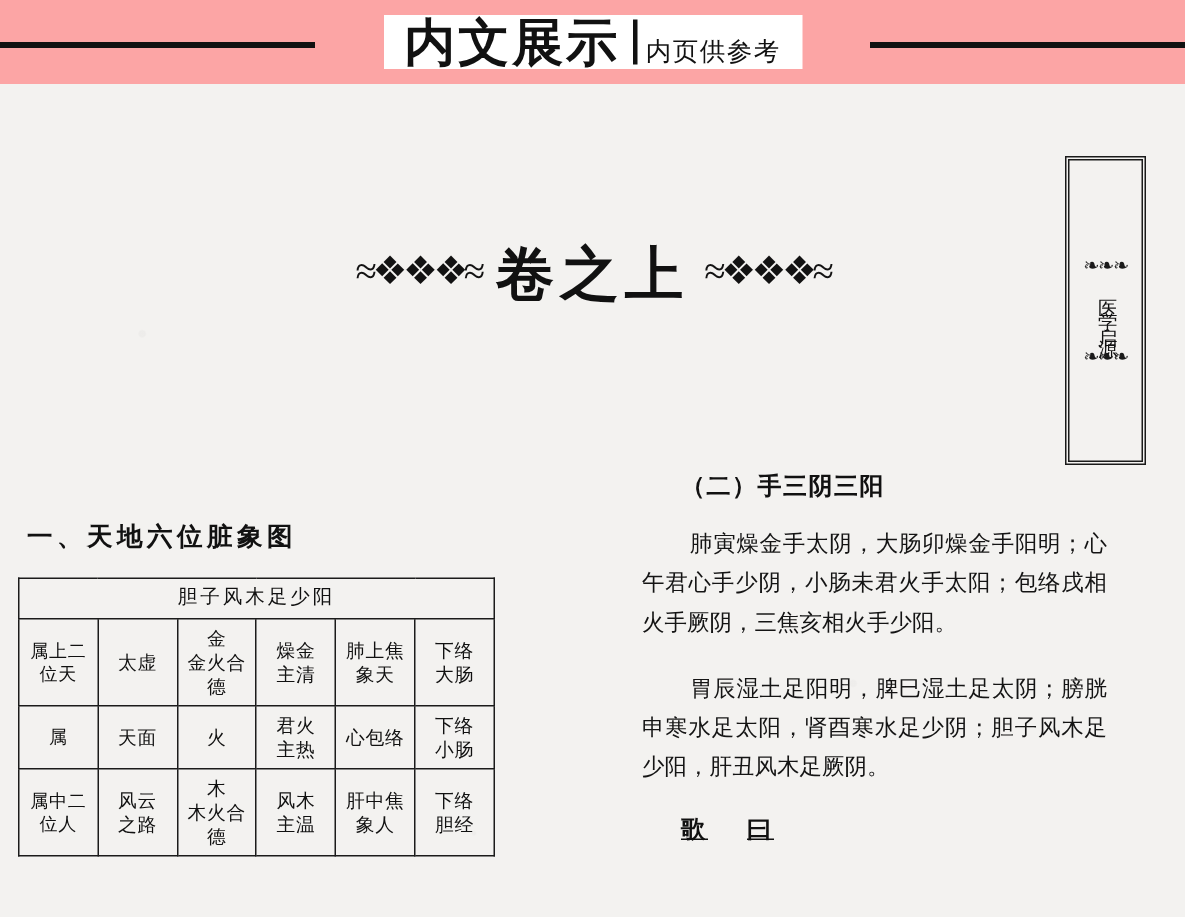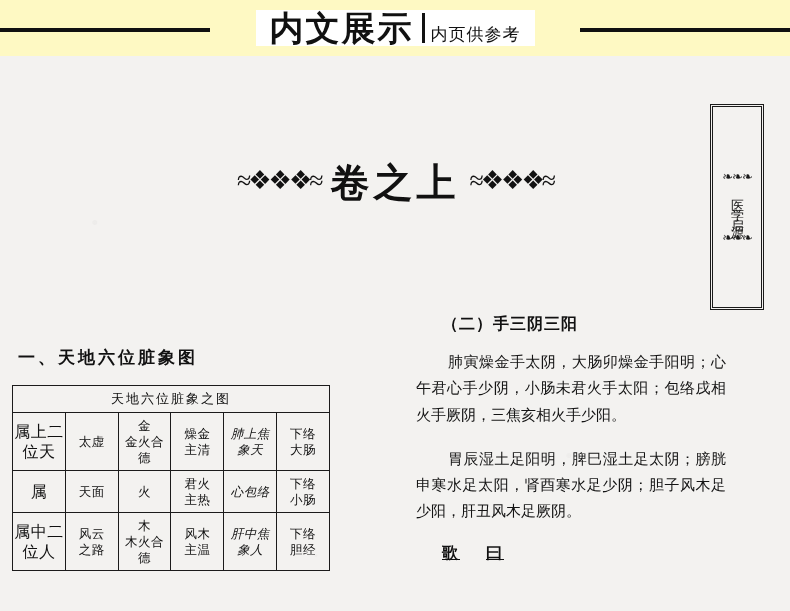--- a/index.html
+++ b/index.html
@@ -7,21 +7,21 @@
     width:790px;height:611px;
     background:#f2f1ef;
     font-family:"Liberation Serif", serif;
     overflow:hidden;
     position:relative;
   }
   
   .header{
     position:relative;
     height:56px;
-    background:#fef9c3;
+    background:#fca5a5;
     display:flex;
     align-items:center;
     justify-content:center;
   }
   .rule{
     position:absolute;
     top:28px;
     height:4px;
     background:#111;
   }
@@ -128,21 +128,21 @@
 
   
   .col-left{
     position:absolute;
     left:12px;
     top:290px;
     width:330px;
   }
   .col-right{
     position:absolute;
-    left:416px;
+    left:428px;
     top:258px;
     width:310px;
   }
 
   .sec-head{
     font-family:"DejaVu Sans", sans-serif;
     font-weight:bold;
     font-size:17px;
     letter-spacing:3px;
     color:#111;
@@ -192,25 +192,25 @@
     line-height:1.25;
     color:#111;
     padding:5px 1px;
     letter-spacing:0.5px;
   }
   table.zang td.caption{
     font-size:13px;
     letter-spacing:2px;
     padding:5px 0;
   }
-  table.zang td.col0{width:46px;font-size:16px;}
+  table.zang td.col0{width:46px;font-size:12px;}
   table.zang td.col1{width:46px;margin-left:20px;}
   table.zang td.col2{width:58px;}
   table.zang td.col3{width:50px;}
-  table.zang td.col4{width:60px;font-style:italic;}
+  table.zang td.col4{width:60px;}
   table.zang td.col5{width:44px;}
   .cellline{display:block;}
 </style>
 </head>
 <body>
 
 <div class="header">
   <div class="rule left"></div>
   <div class="rule right"></div>
   <div class="header-inner">
@@ -233,21 +233,21 @@
     <span class="juan-title">卷之上</span>
     <span class="juan-orn">≈❖❖❖≈</span>
   </div>
 
   <div class="col-left">
     <div class="sec-head">一、天地六位脏象图</div>
 
     <table class="zang">
       <tbody>
           <tr>
-        <td class="caption" colspan="6">天地六位脏象之图</td>
+        <td class="caption" colspan="6">胆子风木足少阳</td>
       </tr>
       <tr>
         <td class="col0">
               <span class="cellline">属上二</span>
               <span class="cellline">位天</span>
             </td>
         <td class="col1">太虚</td>
         <td class="col2">
               <span class="cellline">金</span>
               <span class="cellline">金火合德</span>

